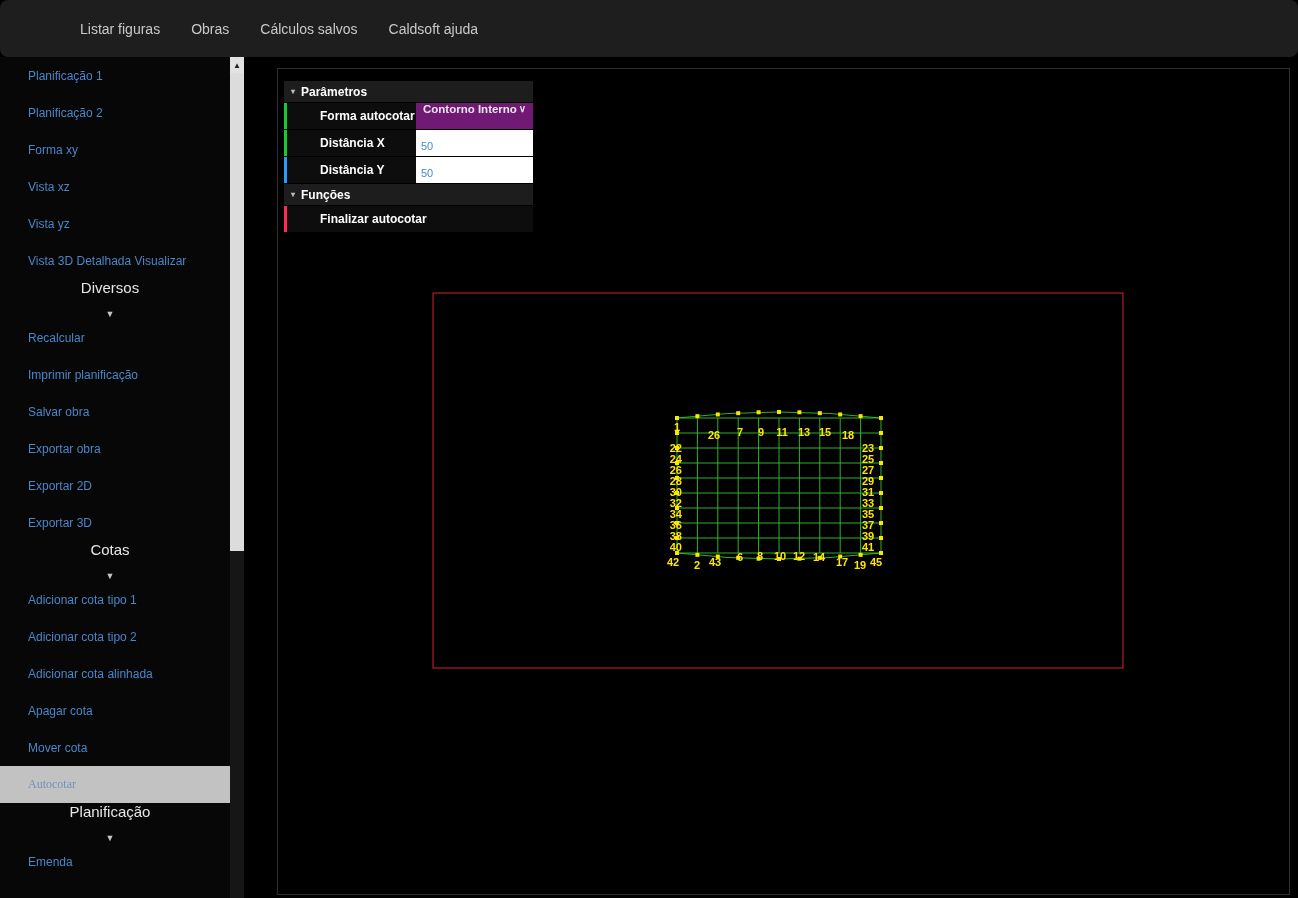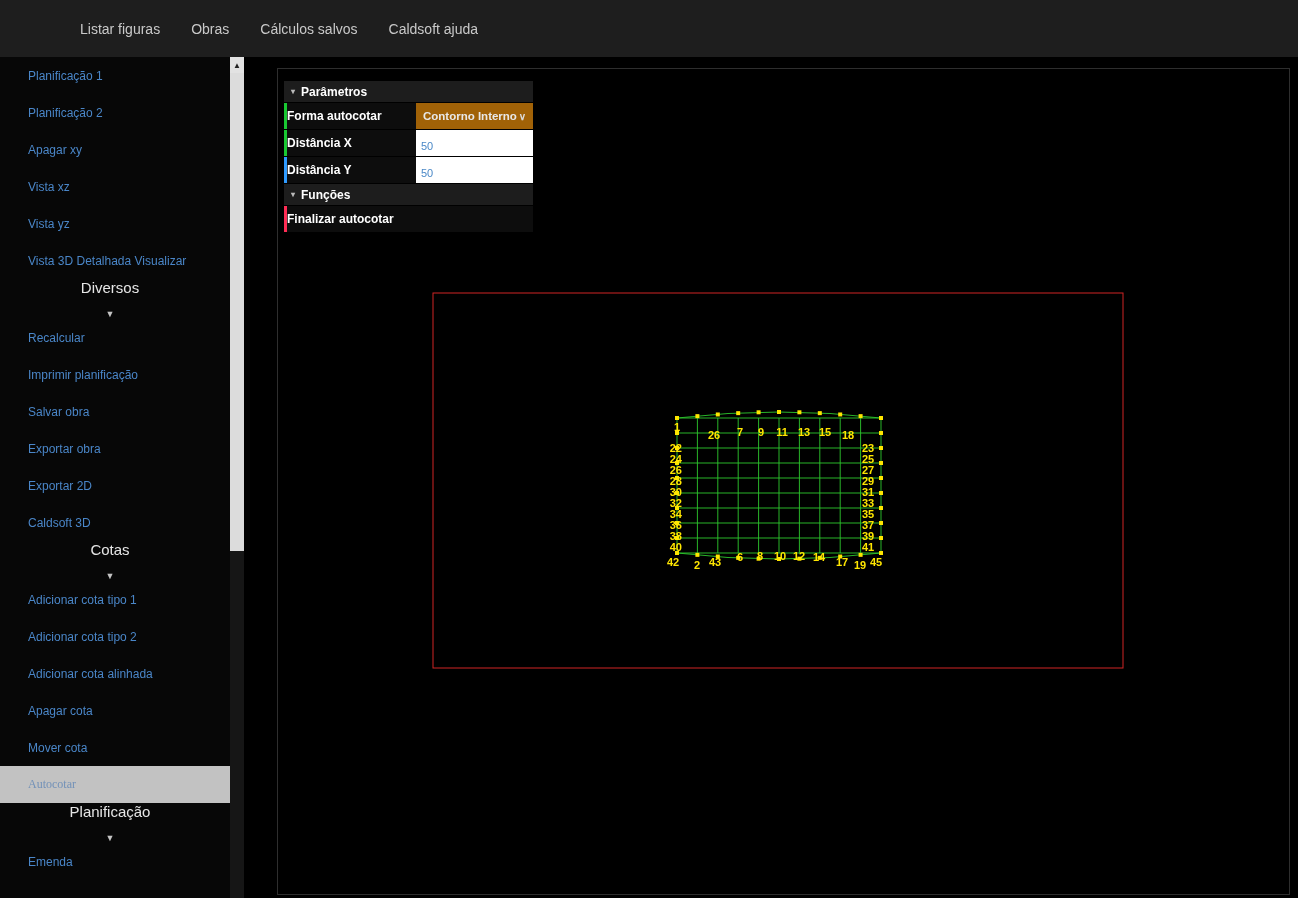--- a/index.html
+++ b/index.html
@@ -9,20 +9,21 @@
     overflow: hidden;
     font-family: "Liberation Sans", sans-serif;
   }
   
   .topnav {
     position: absolute; left: 0; top: 0; width: 1298px; height: 57px;
     background: #1e1e1e;
     display: flex; align-items: center;
     padding-left: 80px; gap: 31px;
     z-index: 5;
+    border-radius: 8px;
   }
   .nav-item { color: #c9c9c9; font-size: 14px; cursor: pointer; white-space: nowrap; }
   
   .sidebar {
     position: absolute; left: 0; top: 57px; width: 230px; height: 841px;
     background: #070707; overflow: hidden;
   }
   .side-item {
     height: 37px; display: flex; align-items: center;
     padding-left: 28px; color: #4a86c8; font-size: 12px; cursor: pointer;
@@ -70,61 +71,61 @@
     border-bottom: 1px solid #000; cursor: pointer;
   }
   .panel-header .tri { font-size: 8px; color: #bbb; }
   .p-row {
     display: flex; height: 27px; border-bottom: 1px solid #000; background: #0d0d0d;
     align-items: stretch;
   }
   .p-accent { width: 3px; flex: 0 0 3px; }
   .p-label {
     flex: 1; color: #fff; font-weight: bold; font-size: 12px;
-    display: flex; align-items: center; white-space: nowrap;
+    display: flex; align-items: center; padding-left: 5px; white-space: nowrap; margin-left: 28px;
   }
   .p-value { width: 117px; flex: 0 0 117px; background: #ffffff; display: flex; }
   .p-value.input {
     color: #4a88c7; font-size: 11px;
     align-items: flex-end; padding: 0 0 4px 5px;
   }
   .p-value.select {
     color: #e8e8e8; font-size: 11.5px; font-weight: bold;
-    align-items: center; justify-content: space-between;
-    padding: 0 7px; background: #a16207; cursor: pointer;
+    align-items: flex-start; justify-content: space-between;
+    padding: 0 7px; background: #701a75; cursor: pointer;
   }
   .p-value.select .chev { font-size: 10px; font-weight: bold; color: #dcdcdc; }
 </style>
 </head>
 <body>
 
 <nav class="topnav">
     <div class="nav-item">Listar figuras</div>
     <div class="nav-item">Obras</div>
     <div class="nav-item">Cálculos salvos</div>
     <div class="nav-item">Caldsoft ajuda</div>
   </nav>
 
 <aside class="sidebar">
     <div class="side-item">Planificação 1</div>
     <div class="side-item">Planificação 2</div>
-    <div class="side-item">Apagar xy</div>
+    <div class="side-item">Forma xy</div>
     <div class="side-item">Vista xz</div>
     <div class="side-item">Vista yz</div>
     <div class="side-item">Vista 3D Detalhada Visualizar</div>
     <div class="side-section">
       <span>Diversos</span>
       <span class="caret">▼</span>
     </div>
     <div class="side-item">Recalcular</div>
     <div class="side-item">Imprimir planificação</div>
     <div class="side-item">Salvar obra</div>
     <div class="side-item">Exportar obra</div>
     <div class="side-item">Exportar 2D</div>
-    <div class="side-item">Caldsoft 3D</div>
+    <div class="side-item">Exportar 3D</div>
     <div class="side-section">
       <span>Cotas</span>
       <span class="caret">▼</span>
     </div>
     <div class="side-item">Adicionar cota tipo 1</div>
     <div class="side-item">Adicionar cota tipo 2</div>
     <div class="side-item">Adicionar cota alinhada</div>
     <div class="side-item">Apagar cota</div>
     <div class="side-item">Mover cota</div>
     <div class="side-item selected">Autocotar</div>

